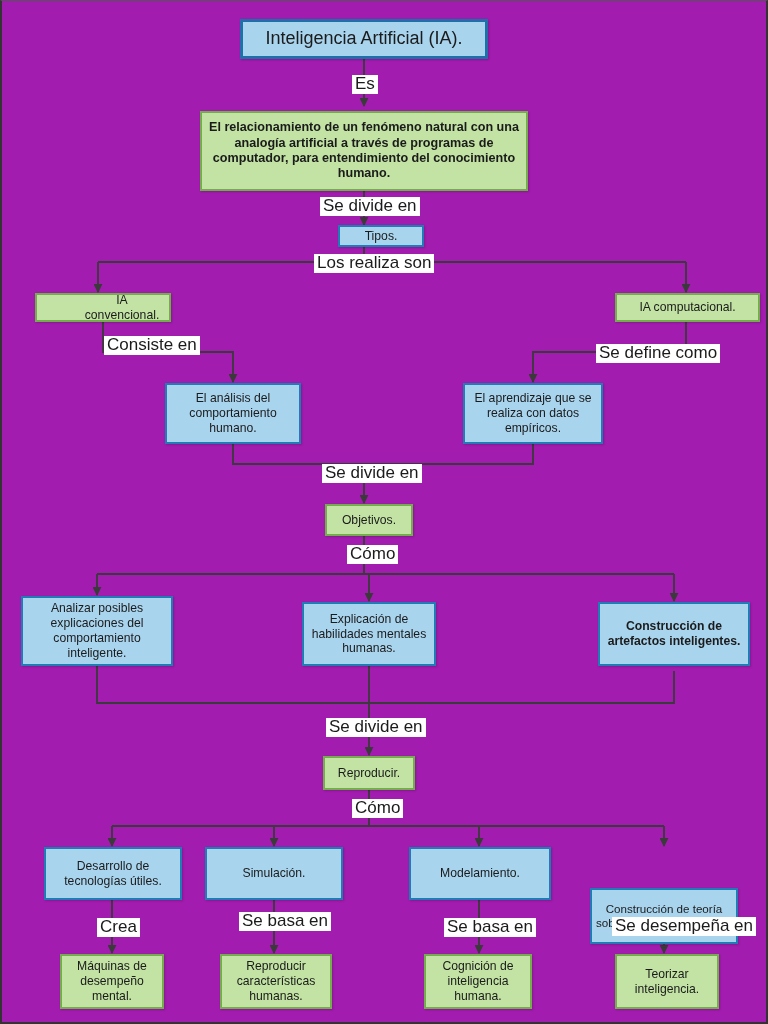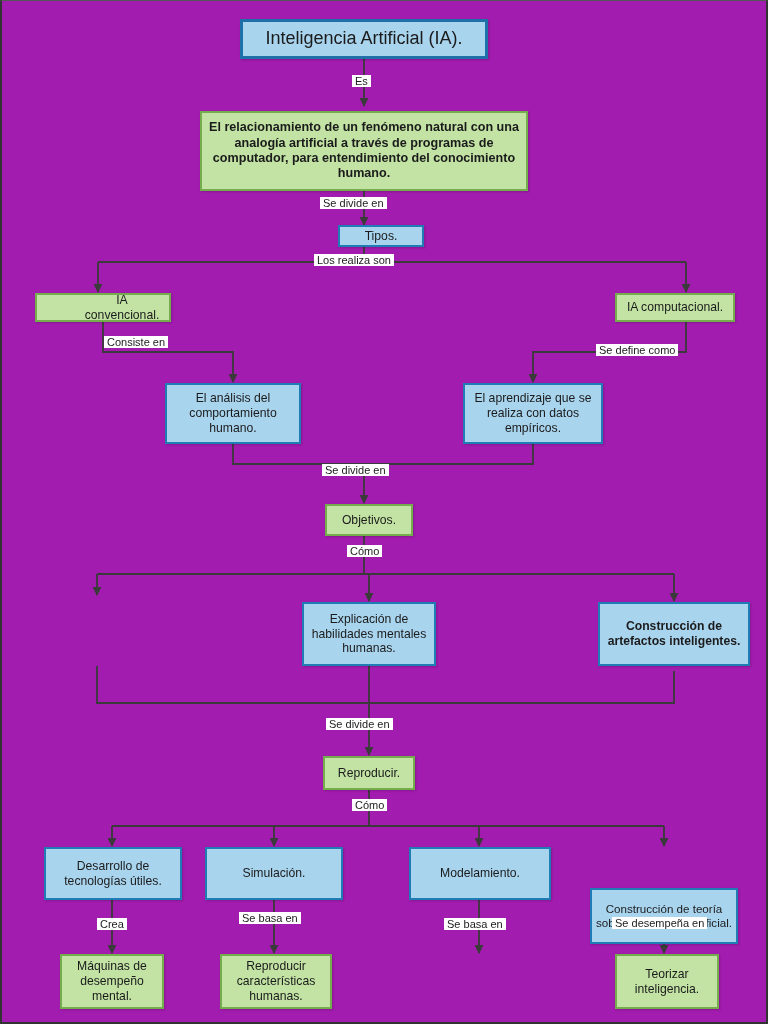--- a/index.html
+++ b/index.html
@@ -52,21 +52,21 @@
     box-shadow: 1px 1px 2px rgba(0,0,0,0.18);
   }
   .node-root {
     background: #a9d4ee;
     border: 3px solid #1f6fa8;
     box-shadow: 1px 1px 2px rgba(0,0,0,0.20);
   }
   .edge-label {
     position: absolute;
     color: #1b1b1b;
-    font-size: 11px;
+    font-size: 17px;
     background: #ffffff;
     padding: 0 3px;
     white-space: nowrap;
     z-index: 4;
     line-height: 1.1;
   }
   .fs18 { font-size: 18px; }
   .fs13 { font-size: 12.6px; font-weight: bold; }
   .fs12 { font-size: 12.2px; }
   .fs115 { font-size: 11.6px; }
@@ -126,47 +126,49 @@
   </svg>
 
   <div class="node node-root fs18" style="left:238px; top:18px; width:248px; height:40px;">Inteligencia Artificial (IA).</div>
 
   <div class="node node-green fs13" style="left:198px; top:110px; width:328px; height:80px;">El relacionamiento de un fenómeno natural con una analogía artificial a través de programas de computador, para entendimiento del conocimiento humano.</div>
 
   <div class="node node-blue fs12" style="left:336px; top:224px; width:86px; height:22px;">Tipos.</div>
 
   <div class="node node-green fs12" style="left:33px; top:292px; width:136px; height:29px;padding-left:42px;">IA convencional.</div>
 
-  <div class="node node-green fs12" style="left:613px; top:292px; width:120px; height:29px;">IA computacional.</div>
+  <div class="node node-green fs12" style="left:613px; top:292px; width:145px; height:29px;">IA computacional.</div>
 
   <div class="node node-blue fs12" style="left:163px; top:382px; width:136px; height:61px;">El análisis del comportamiento humano.</div>
 
   <div class="node node-blue fs12" style="left:461px; top:382px; width:140px; height:61px;">El aprendizaje que se realiza con datos empíricos.</div>
 
   <div class="node node-green fs12" style="left:323px; top:503px; width:88px; height:32px;">Objetivos.</div>
 
+  <div class="node node-blue fs12" style="left:19px; top:595px; width:152px; height:70px;">Analizar posibles explicaciones del comportamiento inteligente.</div>
 
   <div class="node node-blue fs12" style="left:300px; top:601px; width:134px; height:64px;">Explicación de habilidades mentales humanas.</div>
 
   <div class="node node-blue fs12 bold" style="left:596px; top:601px; width:152px; height:64px;">Construcción de artefactos inteligentes.</div>
 
   <div class="node node-green fs12" style="left:321px; top:755px; width:92px; height:34px;">Reproducir.</div>
 
   <div class="node node-blue fs12" style="left:42px; top:846px; width:138px; height:53px;">Desarrollo de tecnologías útiles.</div>
 
   <div class="node node-blue fs12" style="left:203px; top:846px; width:138px; height:53px;">Simulación.</div>
 
   <div class="node node-blue fs12" style="left:407px; top:846px; width:142px; height:53px;">Modelamiento.</div>
 
   <div class="node node-blue fs115" style="left:588px; top:843px; width:148px; height:56px;margin-top:44px;">Construcción de teoría sobre inteligencia artificial.</div>
 
   <div class="node node-green fs12" style="left:58px; top:953px; width:104px; height:55px;">Máquinas de desempeño mental.</div>
 
   <div class="node node-green fs12" style="left:218px; top:953px; width:112px; height:55px;">Reproducir características humanas.</div>
 
+  <div class="node node-green fs12" style="left:422px; top:953px; width:108px; height:55px;">Cognición de inteligencia humana.</div>
 
   <div class="node node-green fs12" style="left:613px; top:953px; width:104px; height:55px;">Teorizar inteligencia.</div>
 
   <div class="edge-label" style="left:350px; top:74px;">Es</div>
 
   <div class="edge-label" style="left:318px; top:196px;">Se divide en</div>
 
   <div class="edge-label" style="left:312px; top:253px;">Los realiza son</div>
 
   <div class="edge-label" style="left:102px; top:335px;">Consiste en</div>

